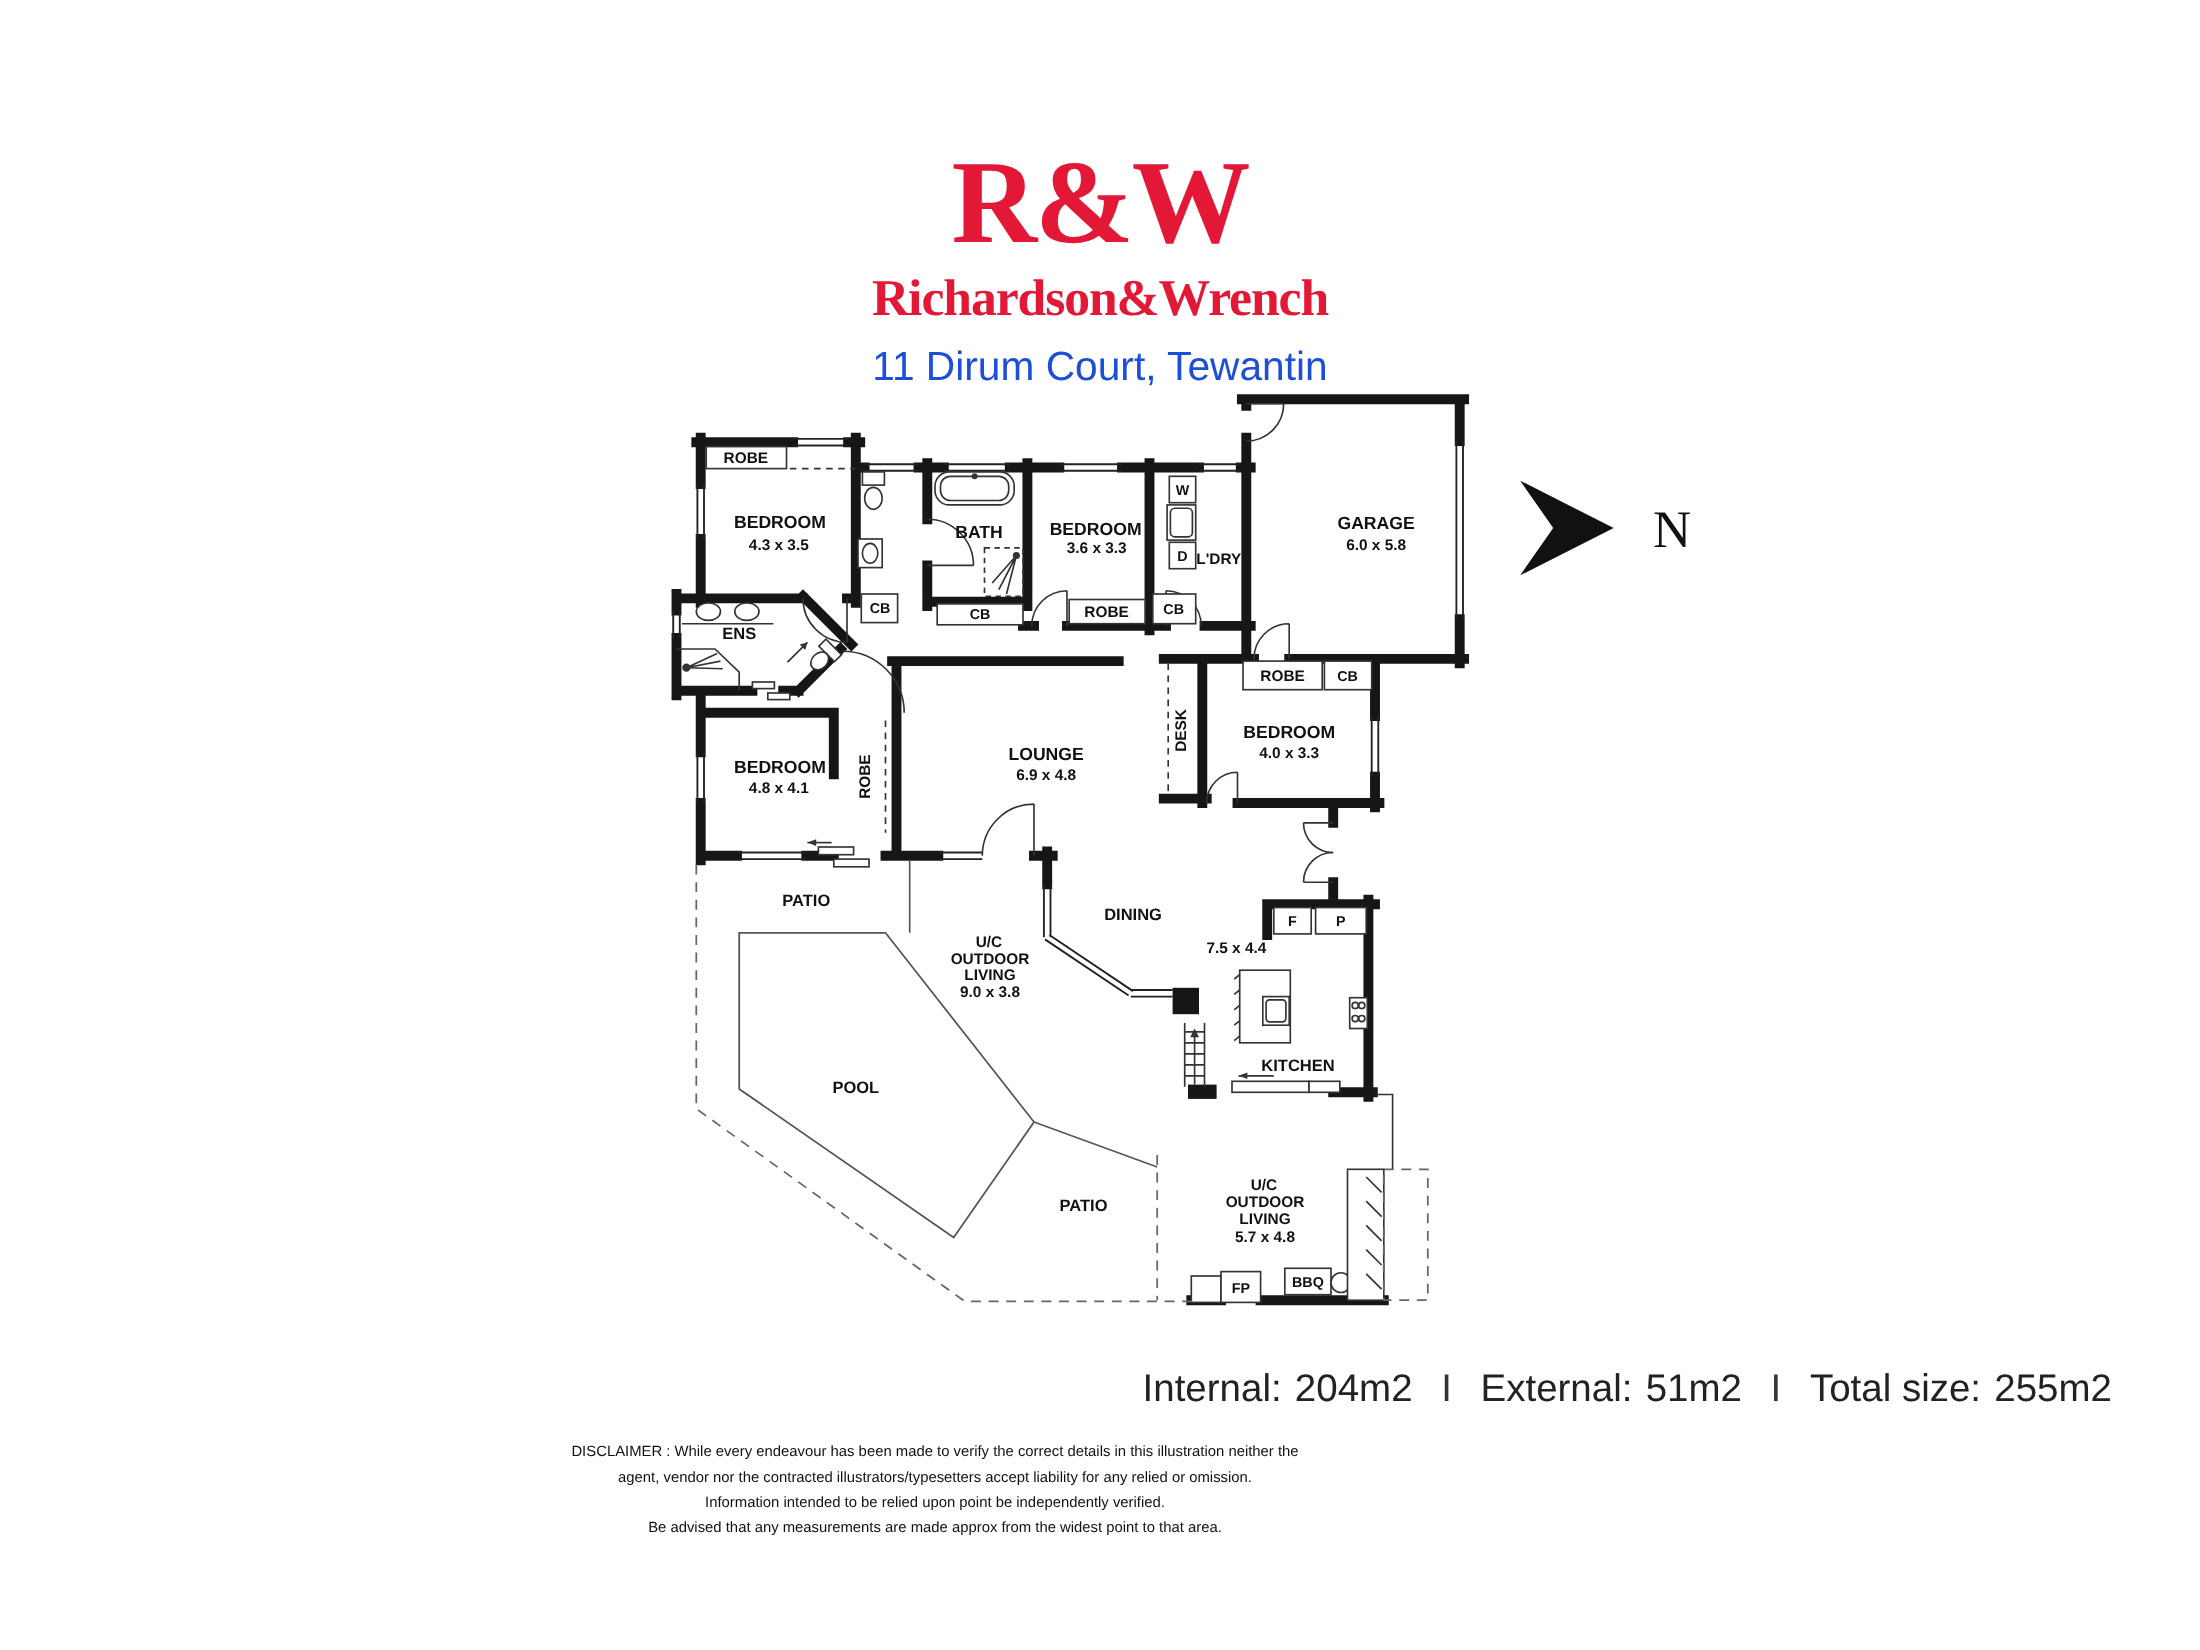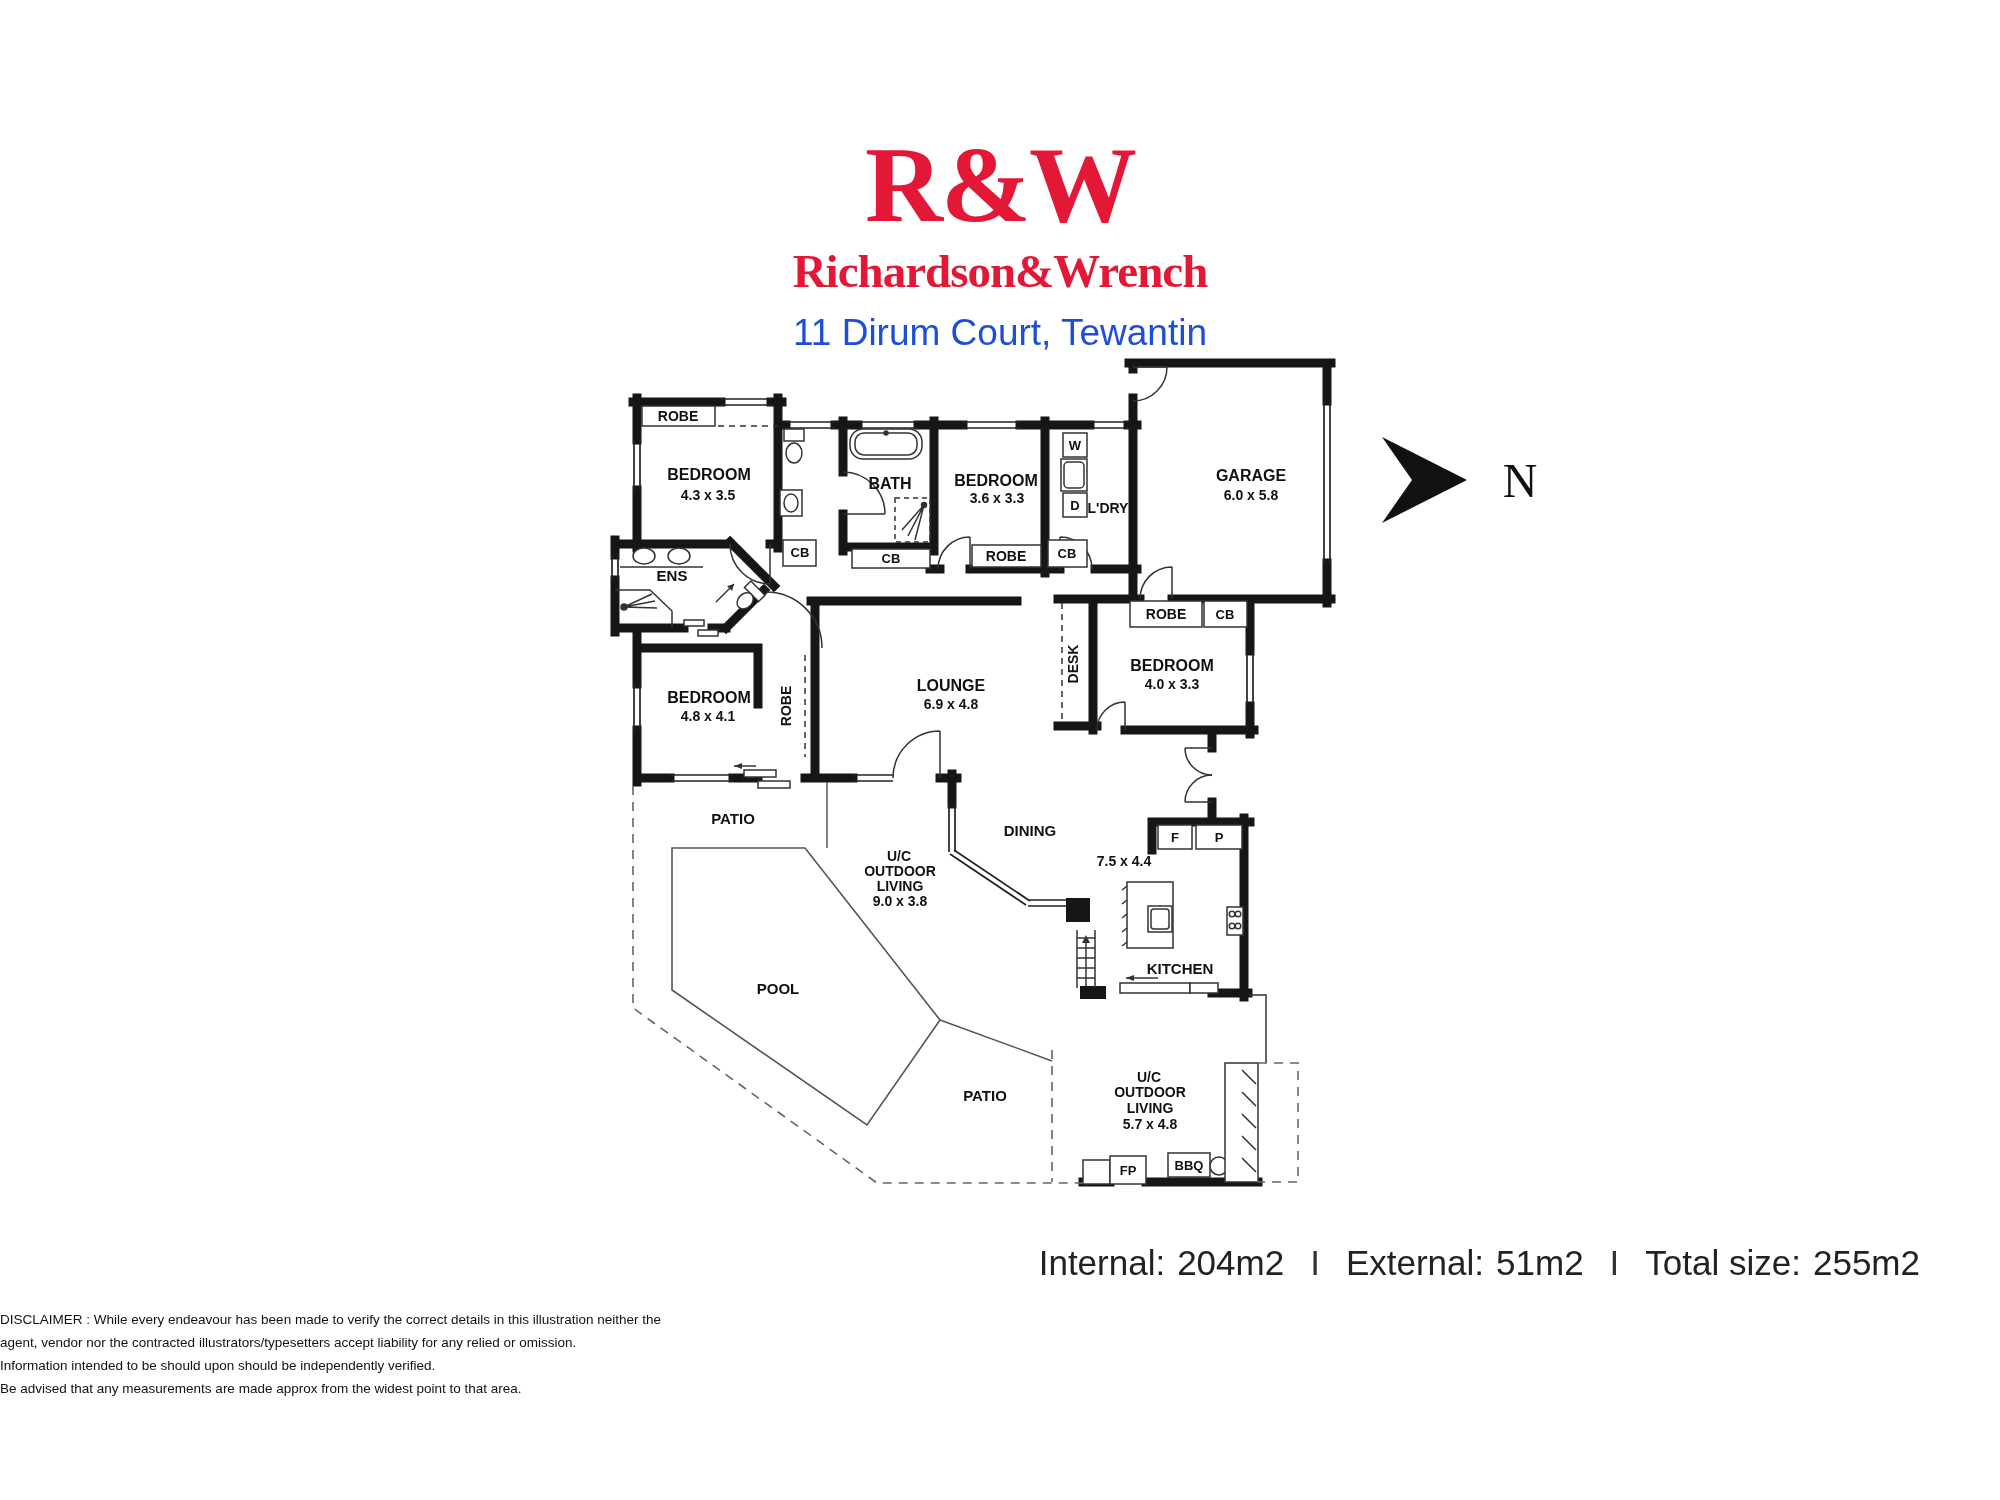--- a/index.html
+++ b/index.html
@@ -9,21 +9,21 @@
   .logo-short{top:96px;font-family:"Liberation Serif",serif;font-weight:bold;
               font-size:108px;line-height:1.05;color:#e31837;letter-spacing:-2px;}
   .logo-full{top:212px;font-family:"Liberation Serif",serif;font-weight:bold;
              font-size:47px;color:#e31837;letter-spacing:-1px;}
   .address{top:280px;font-size:37px;color:#1d4ed8;letter-spacing:0px;}
   .summary{position:absolute;top:1243px;left:0;width:1920px;text-align:right;
            font-size:35px;color:#222;}
   .summary .sep{margin:0 26px;color:#333;}
   .summary .lbl{margin-right:12px;}
   .summary .grp{margin:0;}
-  .disclaimer{position:absolute;top:1308px;left:0;width:1700px;text-align:left;
+  .disclaimer{position:absolute;top:1308px;left:0;width:1700px;text-align:center;
               font-size:13.5px;line-height:23px;color:#111;}
   svg text{font-family:"Liberation Sans",sans-serif;font-weight:bold;fill:#111;}
   .roomname{font-size:16px;}
   .roomdims{font-size:14px;}
   .small{font-size:13px;}
   .mid{font-size:14px;}
   .big{font-size:15px;}
   .north-n{font-family:"Liberation Serif",serif;font-weight:normal;font-size:48px;}
 </style>
 </head>
@@ -271,17 +271,17 @@
     </g>
   </svg>
 
   <div class="summary">
     <span class="grp"><span class="lbl">Internal:</span><span>204m2</span></span><span class="sep">I</span><span class="grp"><span class="lbl">External:</span><span>51m2</span></span><span class="sep">I</span><span class="grp"><span class="lbl">Total size:</span><span>255m2</span></span>
   </div>
 
   <div class="disclaimer">
     <div>DISCLAIMER : While every endeavour has been made to verify the correct details in this illustration neither the</div>
     <div>agent, vendor nor the contracted illustrators/typesetters accept liability for any relied or omission.</div>
-    <div>Information intended to be should upon should be independently verified.</div>
+    <div>Information intended to be relied upon point be independently verified.</div>
     <div>Be advised that any measurements are made approx from the widest point to that area.</div>
   </div>
 
 </div>
 
 </body></html>

